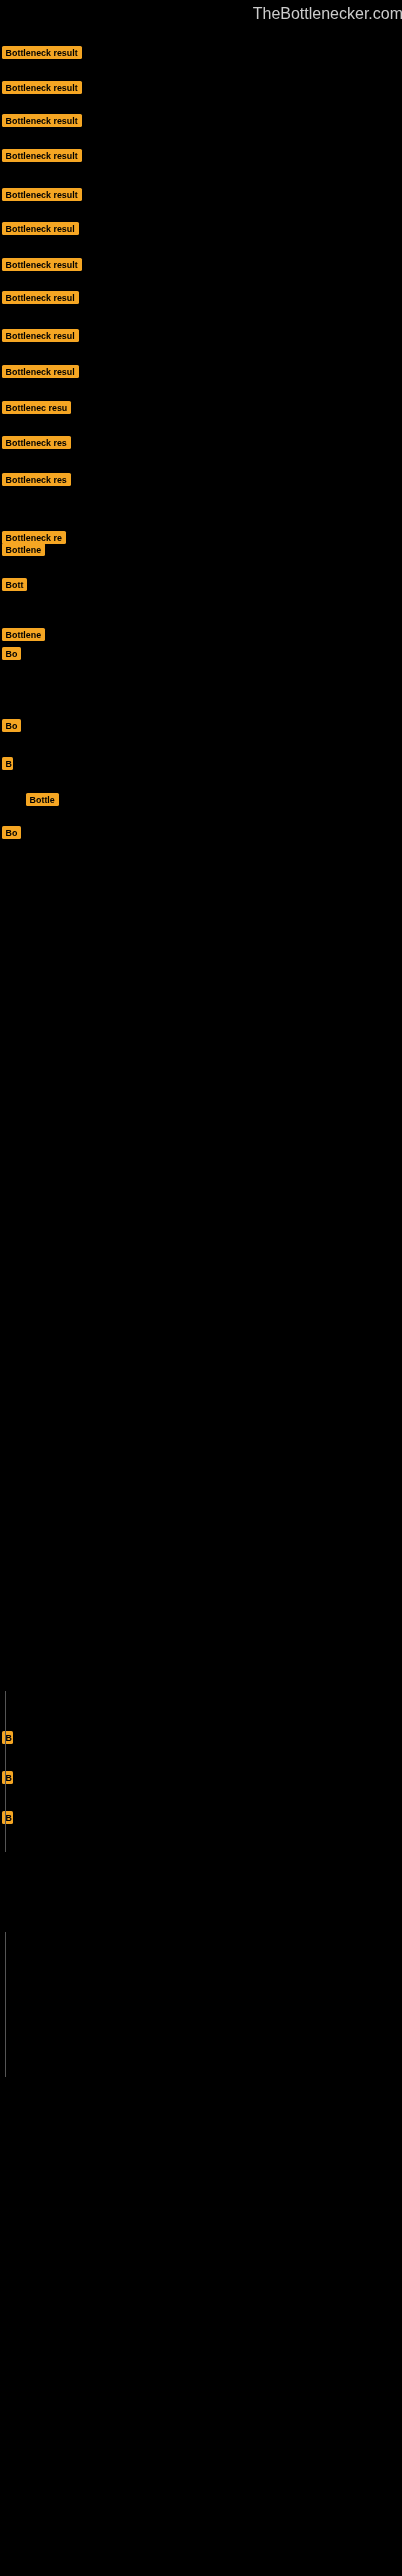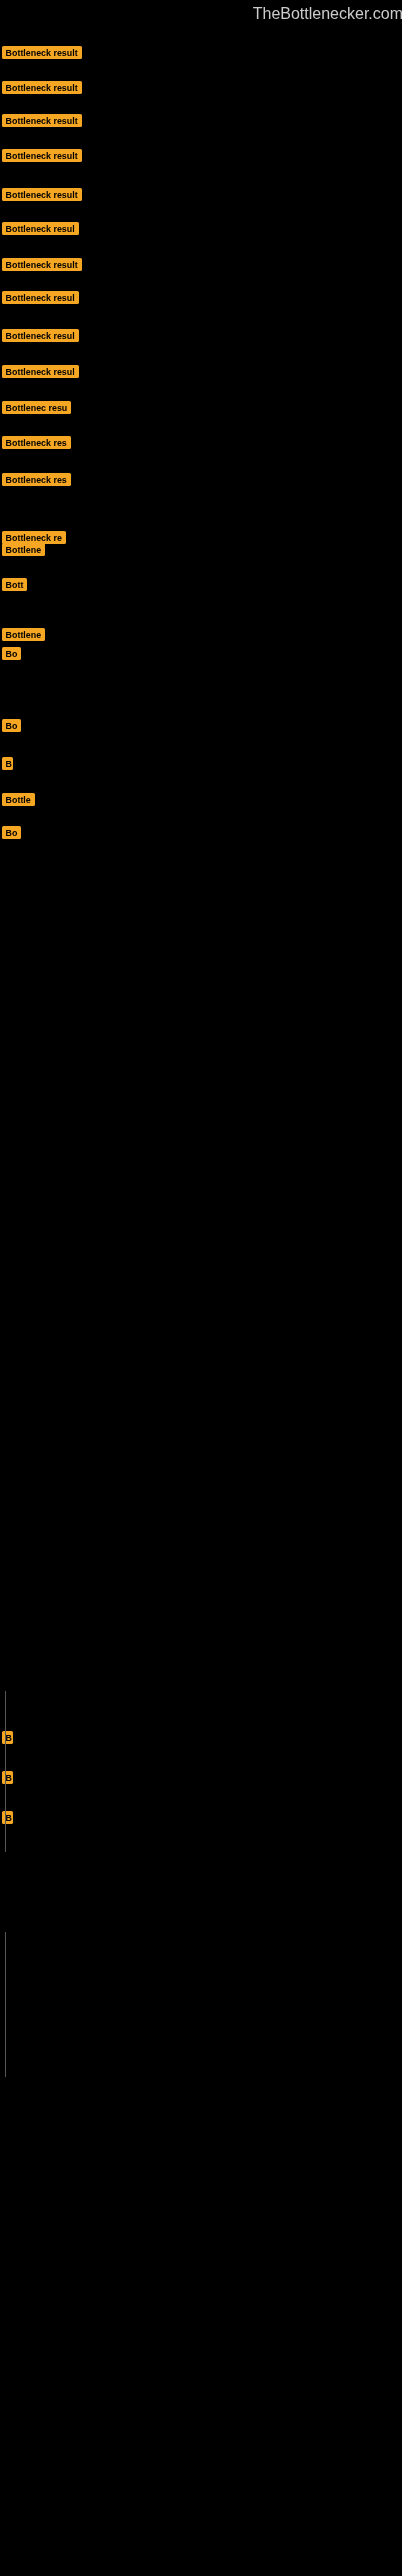--- a/index.html
+++ b/index.html
@@ -61,21 +61,21 @@
     <div class="row" style="top: 401px;"><span class="badge" style="max-width: 81px;">Bottlenec resu</span></div>
     <div class="row" style="top: 436px;"><span class="badge" style="max-width: 76px;">Bottleneck res</span></div>
     <div class="row" style="top: 473px;"><span class="badge" style="max-width: 76px;">Bottleneck res</span></div>
     <div class="row" style="top: 531px;"><span class="badge" style="max-width: 71px;">Bottleneck re</span></div>
     <div class="row" style="top: 543px;"><span class="badge" style="max-width: 56px;">Bottlene</span></div>
     <div class="row" style="top: 578px;"><span class="badge" style="max-width: 34px;">Bott</span></div>
     <div class="row" style="top: 628px; text-decoration: underline;"><span class="badge" style="max-width: 50px;">Bottlene</span></div>
     <div class="row" style="top: 647px;"><span class="badge" style="max-width: 22.5px;">Bo</span></div>
     <div class="row" style="top: 719px;"><span class="badge" style="max-width: 22.5px;">Bo</span></div>
     <div class="row" style="top: 757px;"><span class="badge" style="max-width: 11.3px;">B</span></div>
-    <div class="row" style="top: 793px;"><span class="badge" style="max-width: 40px;">Bottle</span></div>
+    <div class="row" style="top: 793px;"><span class="badge" style="max-width: 40px; margin-left: 24px;">Bottle</span></div>
     <div class="row" style="top: 826px;"><span class="badge" style="max-width: 22.5px;">Bo</span></div>
     <div class="row" style="top: 1731px;"><span class="badge" style="max-width: 11.3px;">B</span></div>
     <div class="row" style="top: 1771px;"><span class="badge" style="max-width: 11.3px;">B</span></div>
     <div class="row" style="top: 1811px;"><span class="badge" style="max-width: 11.3px;">B</span></div>
   </div>
 <div id="lines-container">
     <div class="vertical-line" style="top: 1691px; height: 161px;"></div>
     <div class="vertical-line" style="top: 1932px; height: 145px;"></div>
   </div>
 

